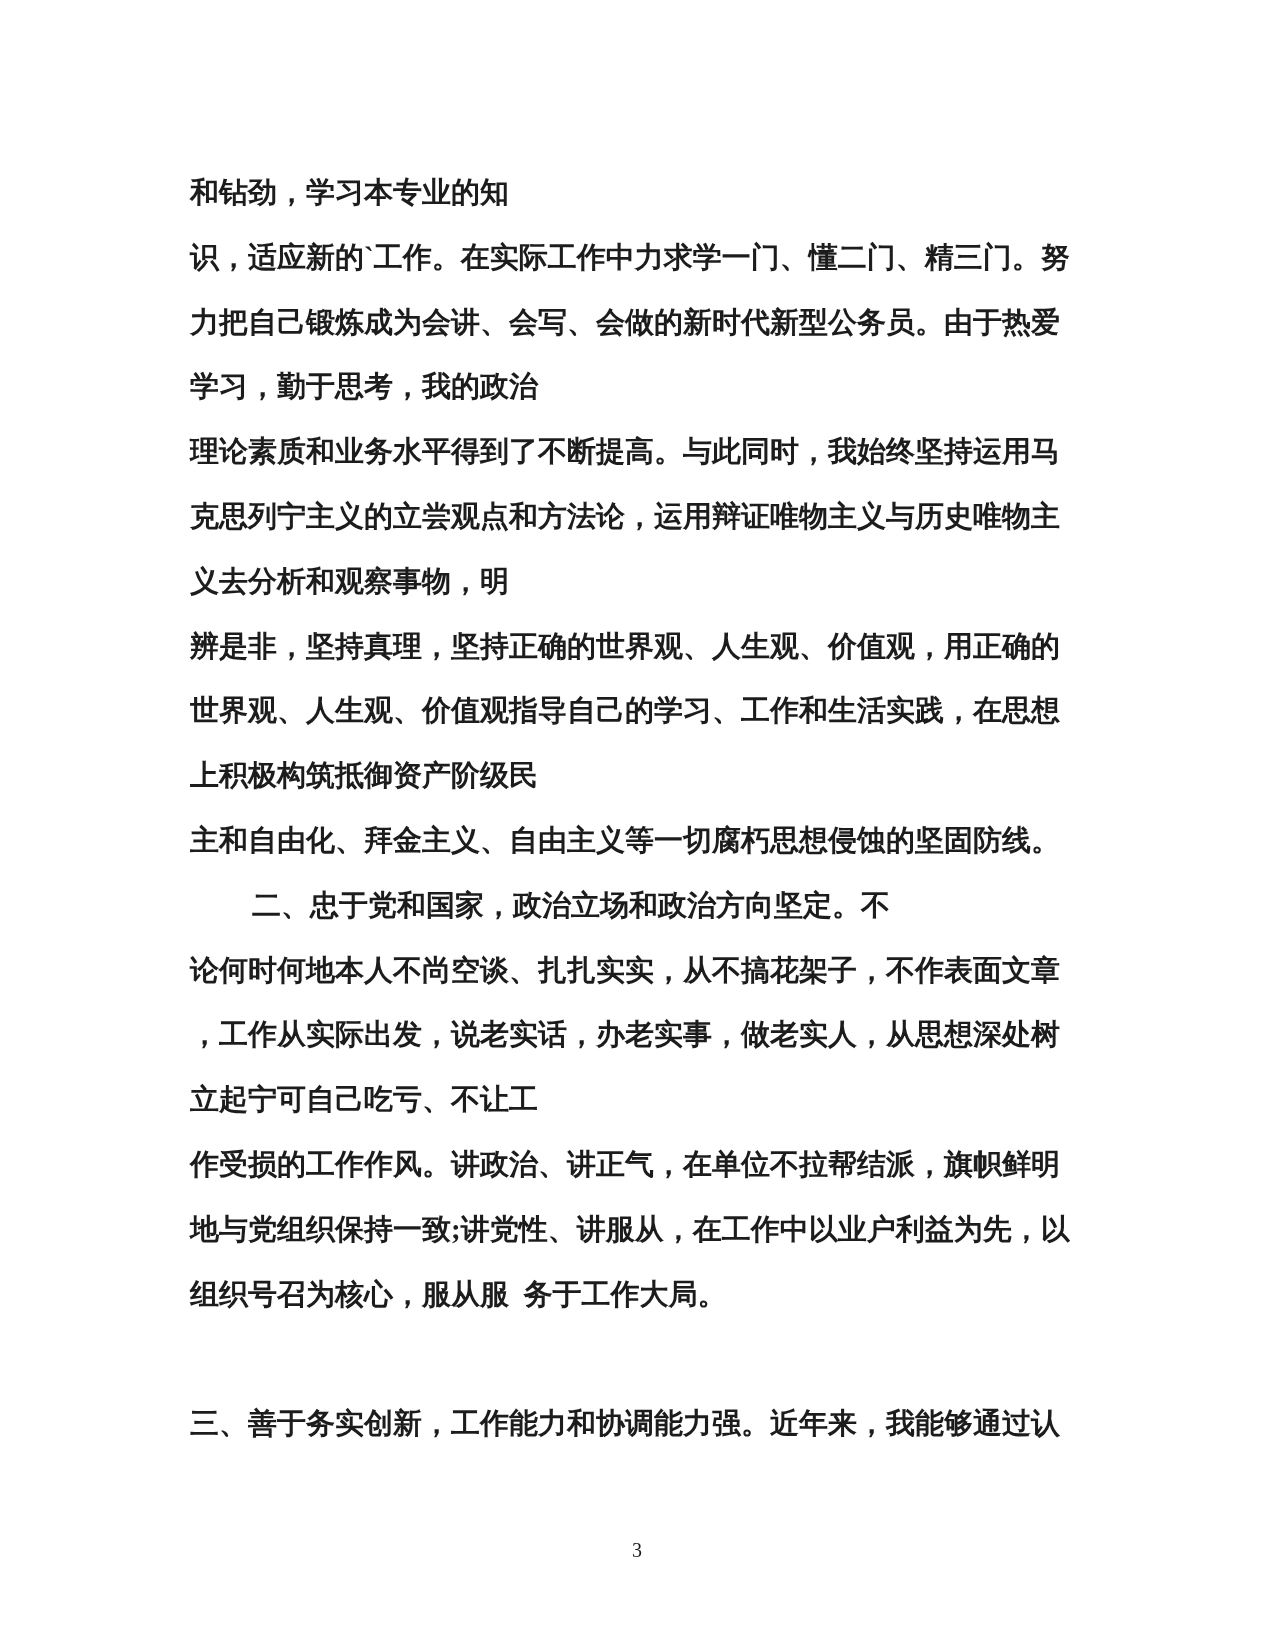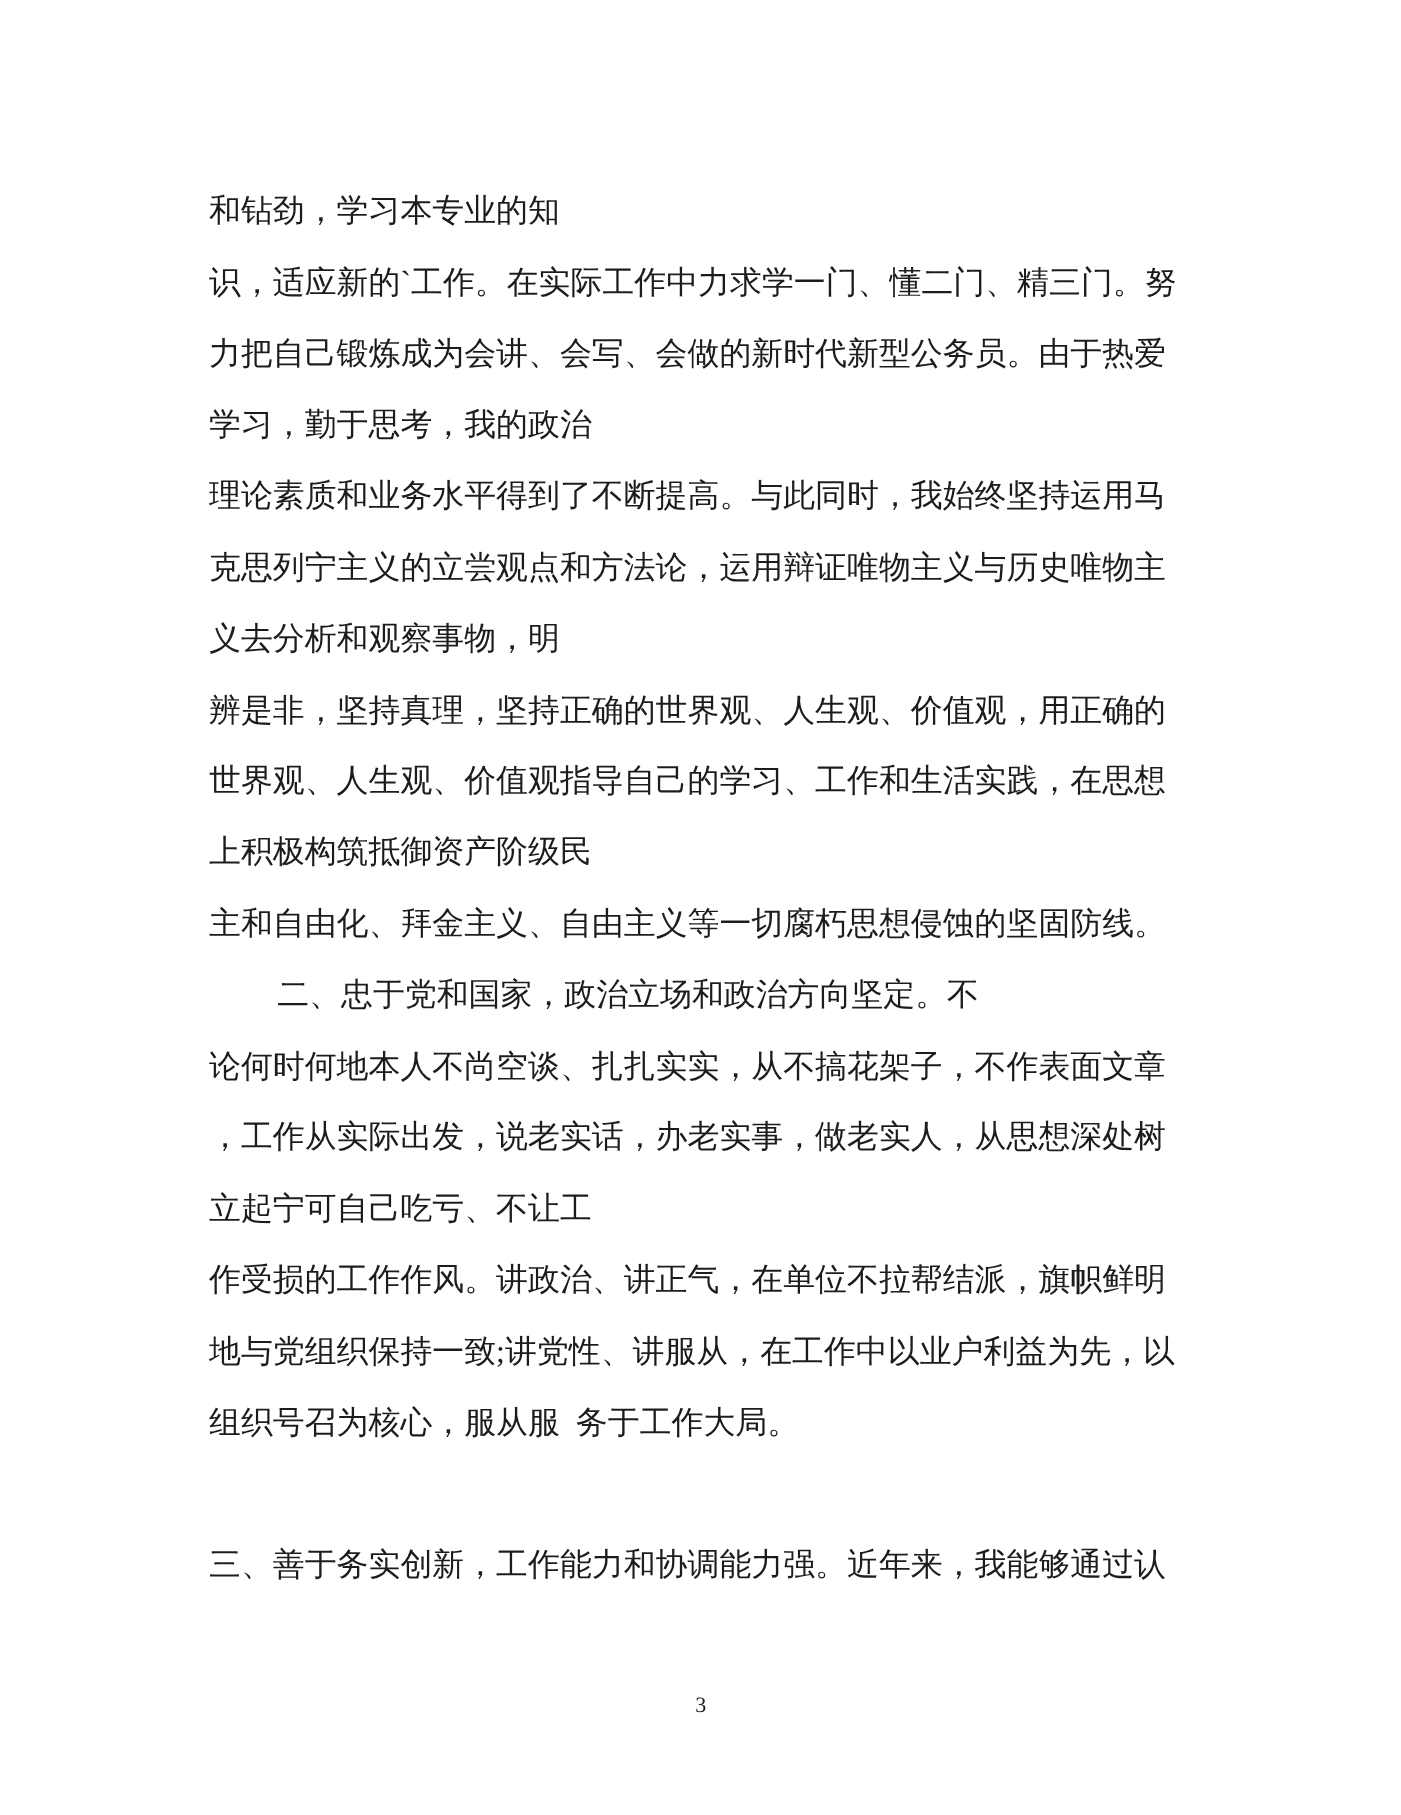--- a/index.html
+++ b/index.html
@@ -21,20 +21,21 @@
     width: 945px;
     font-family: "Liberation Serif", "DejaVu Serif", serif;
     font-size: 29px;
     line-height: 64.8px;
     color: #1c1c1c;
     white-space: pre;
     font-weight: 400;
   }
   .line {
     height: 64.8px;
+    font-weight: bold;
   }
   .line.indent {
     padding-left: 62px;
   }
   .page-number {
     position: absolute;
     top: 1538px;
     left: 0;
     width: 1274px;
     text-align: center;

